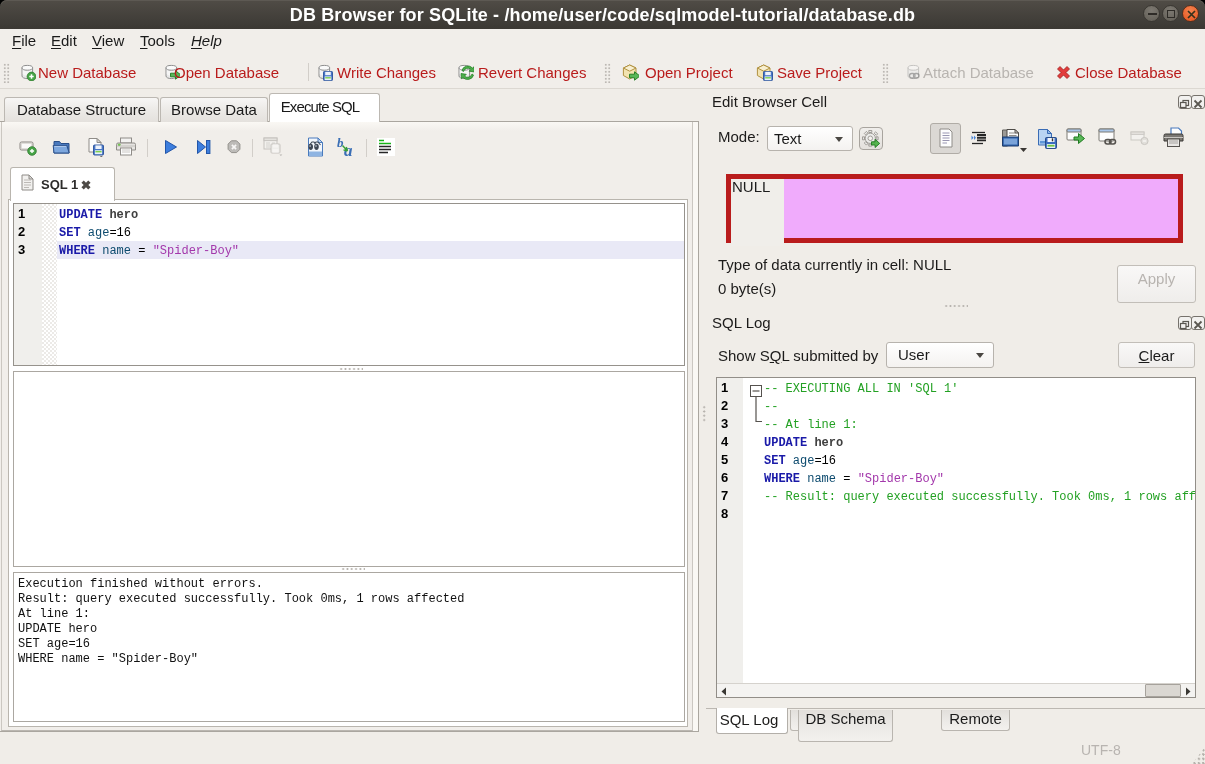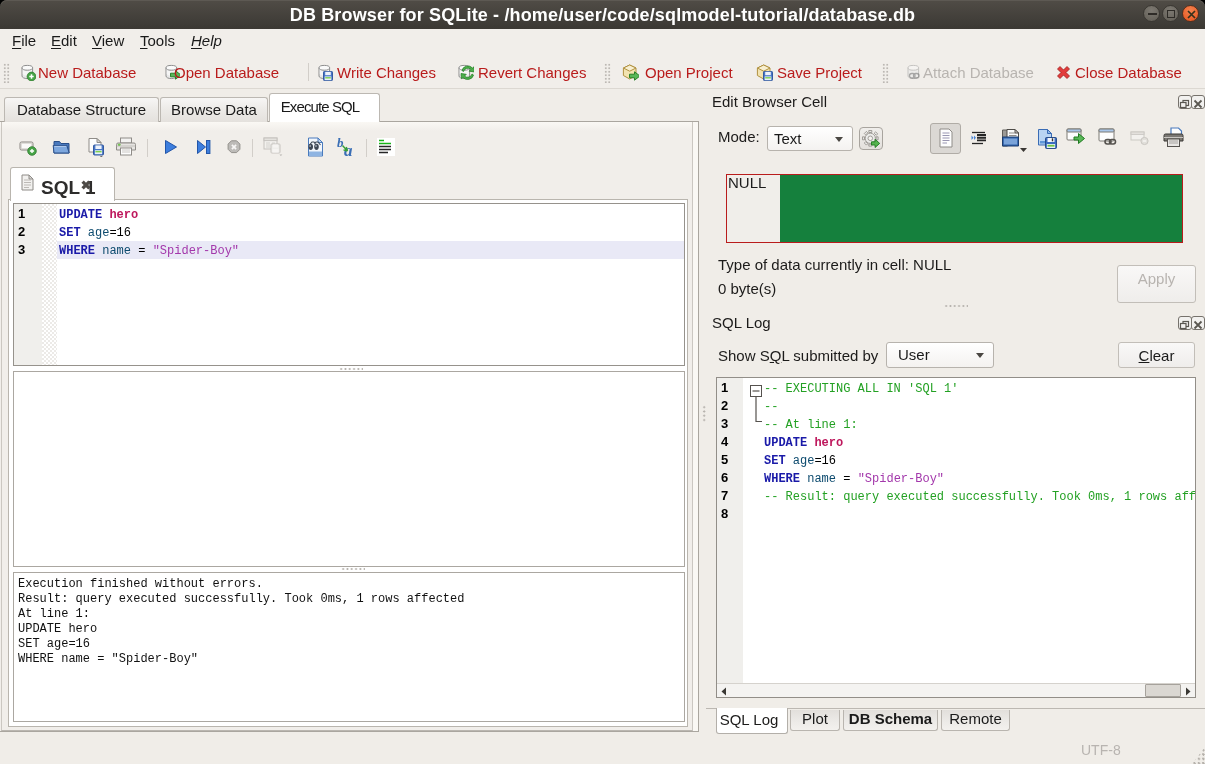--- a/index.html
+++ b/index.html
@@ -53,21 +53,21 @@
   background-size:4.3px 4.3px; }
 
 
 .dkb { position:absolute; width:14px; height:14px; border:1px solid #76726c; border-radius:3px; background:#f2f1ef; }
 
 
 .kw { color:#1a1aa8; font-weight:bold; }
 .idf { color:#0c4a6e; }
 .sstr { color:#a337ab; }
 .cmt { color:#23a123; }
-.tbl { color:#be185d; font-weight:bold; }
+.tbl { color:#404040; font-weight:bold; }
 .lnum { position:absolute; font-family:"Liberation Sans",sans-serif; font-weight:bold; font-size:13px; color:#000; }
 
 
 .combo { position:absolute; background:linear-gradient(#ffffff,#f4f2f0); border:1px solid #b7b3ad; border-radius:3px; font-size:15px; color:#1a1a1a; }
 .combo .arr { position:absolute; right:9px; top:50%; margin-top:-2px; width:0; height:0; border-left:4.5px solid transparent; border-right:4.5px solid transparent; border-top:5px solid #4a4743; }
 .pbtn { position:absolute; background:linear-gradient(#f9f8f7,#efedeb); border:1px solid #c2beb8; border-radius:3px; font-size:15px; text-align:center; }
 </style>
 </head>
 <body>
 
@@ -279,21 +279,21 @@
 </div>
 
 <div class="abs" style="left:8px;top:199px;width:680px;height:528px;background:#ffffff;border:1px solid #b9b5ae;"></div>
 
 <div class="abs" style="left:10px;top:167px;width:105px;height:34px;background:#ffffff;border:1px solid #b9b5ae;border-bottom:none;border-radius:3px 3px 0 0;"></div>
 <svg class="abs" style="left:20px;top:174px;" width="15" height="17" viewBox="0 0 15 17">
   <path d="M2 1 h7 l4 4 V16 H2 Z" fill="#f2f1ef" stroke="#8f8c88"></path>
   <path d="M9 1 l4 4 H9 Z" fill="#d8d6d3" stroke="#8f8c88"></path>
   <path d="M4 6 h7 M4 8.5 h7 M4 11 h7 M4 13.5 h5" stroke="#b5b2ae" stroke-width="0.9"></path>
 </svg>
-<div class="abs" style="left:41px;top:177px;font-size:19px;font-weight:bold;color:#2d2c2b;">SQL 1</div>
+<div class="abs" style="left:41px;top:177px;font-size:13px;font-weight:bold;color:#2d2c2b;">SQL 1</div>
 <svg class="abs" style="left:78.5px;top:177.5px;" width="14" height="14" viewBox="0 0 15 15">
   <path d="M2.6 5.1 L5.1 2.6 7.5 5 9.9 2.6 12.4 5.1 10 7.5 12.4 9.9 9.9 12.4 7.5 10 5.1 12.4 2.6 9.9 5 7.5 Z" fill="#4d4a46"></path>
 </svg>
 
 <div class="frame" style="left:13px;top:203px;width:672px;height:163px;border-color:#96928c;">
   <div class="abs" style="left:0;top:0;width:28px;height:161px;background:#f0efec;"></div>
   <div class="abs" style="left:28px;top:0;width:15px;height:161px;background-image:repeating-conic-gradient(#eceae7 0% 25%, #ffffff 0% 50%);background-size:4px 4px;"></div>
 
   <div class="abs" style="left:43px;top:37px;width:627px;height:18px;background:#e9e9f6;"></div>
   <div class="lnum" style="left:4px;top:2px;">1</div>
@@ -396,21 +396,21 @@
   <path d="M12.8 11 h3.4" stroke="#fff" stroke-width="1.4"></path>
 </svg>
 <svg class="abs" style="left:1163px;top:127px;" width="22" height="21" viewBox="0 0 22 21">
   <path d="M8 1 h7.5 l3 3 V9 H8 Z" fill="#fdfdfd" stroke="#4a7bbd" stroke-width="1.2"></path>
   <path d="M2.5 7 h16 a1.5 1.5 0 0 1 1.5 1.5 V14 H1 V8.5 A1.5 1.5 0 0 1 2.5 7 Z" fill="#7b7873" stroke="#3a3835"></path>
   <path d="M1 10.5 h19" stroke="#c9c6c2" stroke-width="1"></path>
   <rect x="4.5" y="12" width="12" height="7.5" fill="#e8e6e3" stroke="#55524e"></rect>
   <path d="M6 14 h9 M6 16 h9" stroke="#9f9c98" stroke-width="0.9"></path>
 </svg>
 
-<div class="abs" style="left:726px;top:174px;width:457px;height:69px;background:#15803d;border:1px solid #b91c1c;">
+<div class="abs" style="left:726px;top:174px;width:457px;height:69px;background:#f0abfc;border:5px solid #b91c1c;">
   <div class="abs" style="left:0;top:0;width:53px;height:67px;background:#f0eeea;"></div>
   <div class="abs" style="left:1px;top:-1px;font-size:15px;color:#1c1c1c;">NULL</div>
 </div>
 
 <div class="abs ui" style="left:718px;top:256px;">Type of data currently in cell: NULL</div>
 <div class="abs ui" style="left:718px;top:280px;">0 byte(s)</div>
 <div class="pbtn" style="left:1117px;top:265px;width:79px;height:38px;color:#b8b4b0;"><span style="position:relative;top:4px;">Apply</span></div>
 
 <div class="hdots" style="left:944px;top:304px;"></div>
 
@@ -465,21 +465,21 @@
   </div>
 </div>
 
 <div class="abs" style="left:706px;top:708px;width:499px;height:1px;background:#bcb8b2;"></div>
 <div class="abs" style="left:716px;top:708px;width:72px;height:26px;background:#fff;border:1px solid #b3afa9;border-top:none;border-radius:0 0 3px 3px;">
     <span class="tablbl ui" style="top:3px;padding-right:6px;">SQL Log</span>
   </div>
 <div class="tab" style="left:790px;top:710px;width:50px;height:21px;border:1px solid #b9b5af;border-top:none;border-radius:0 0 3px 3px;background:linear-gradient(#e2dfdb,#eceae7 55%,#f3f1ee);">
     <span class="tablbl" style="top:0px;">Plot</span>
   </div>
-<div class="tab" style="left:843px;top:710px;width:95px;height:21px;border:1px solid #b9b5af;border-top:none;border-radius:0 0 3px 3px;background:linear-gradient(#e2dfdb,#eceae7 55%,#f3f1ee);font-weight:bold;">
+<div class="tab" style="left:798px;top:710px;width:95px;height:32px;border:1px solid #b9b5af;border-top:none;border-radius:0 0 3px 3px;background:linear-gradient(#e2dfdb,#eceae7 55%,#f3f1ee);">
     <span class="tablbl" style="top:0px;">DB Schema</span>
   </div>
 <div class="tab" style="left:941px;top:710px;width:69px;height:21px;border:1px solid #b9b5af;border-top:none;border-radius:0 0 3px 3px;background:linear-gradient(#e2dfdb,#eceae7 55%,#f3f1ee);">
     <span class="tablbl" style="top:0px;">Remote</span>
   </div>
 
 <div class="abs" style="left:1081px;top:742px;font-size:14px;color:#b8b4b0;">UTF-8</div>
 <div class="abs" style="left:1192px;top:747px;width:13px;height:17px;background-image:radial-gradient(circle at 2px 2px, #b5b1ab 1.1px, transparent 1.3px);background-size:4.4px 4.4px;background-position:0.5px 1px;clip-path:polygon(100% 0, 100% 100%, 0 100%);"></div>
 
 </body></html>

